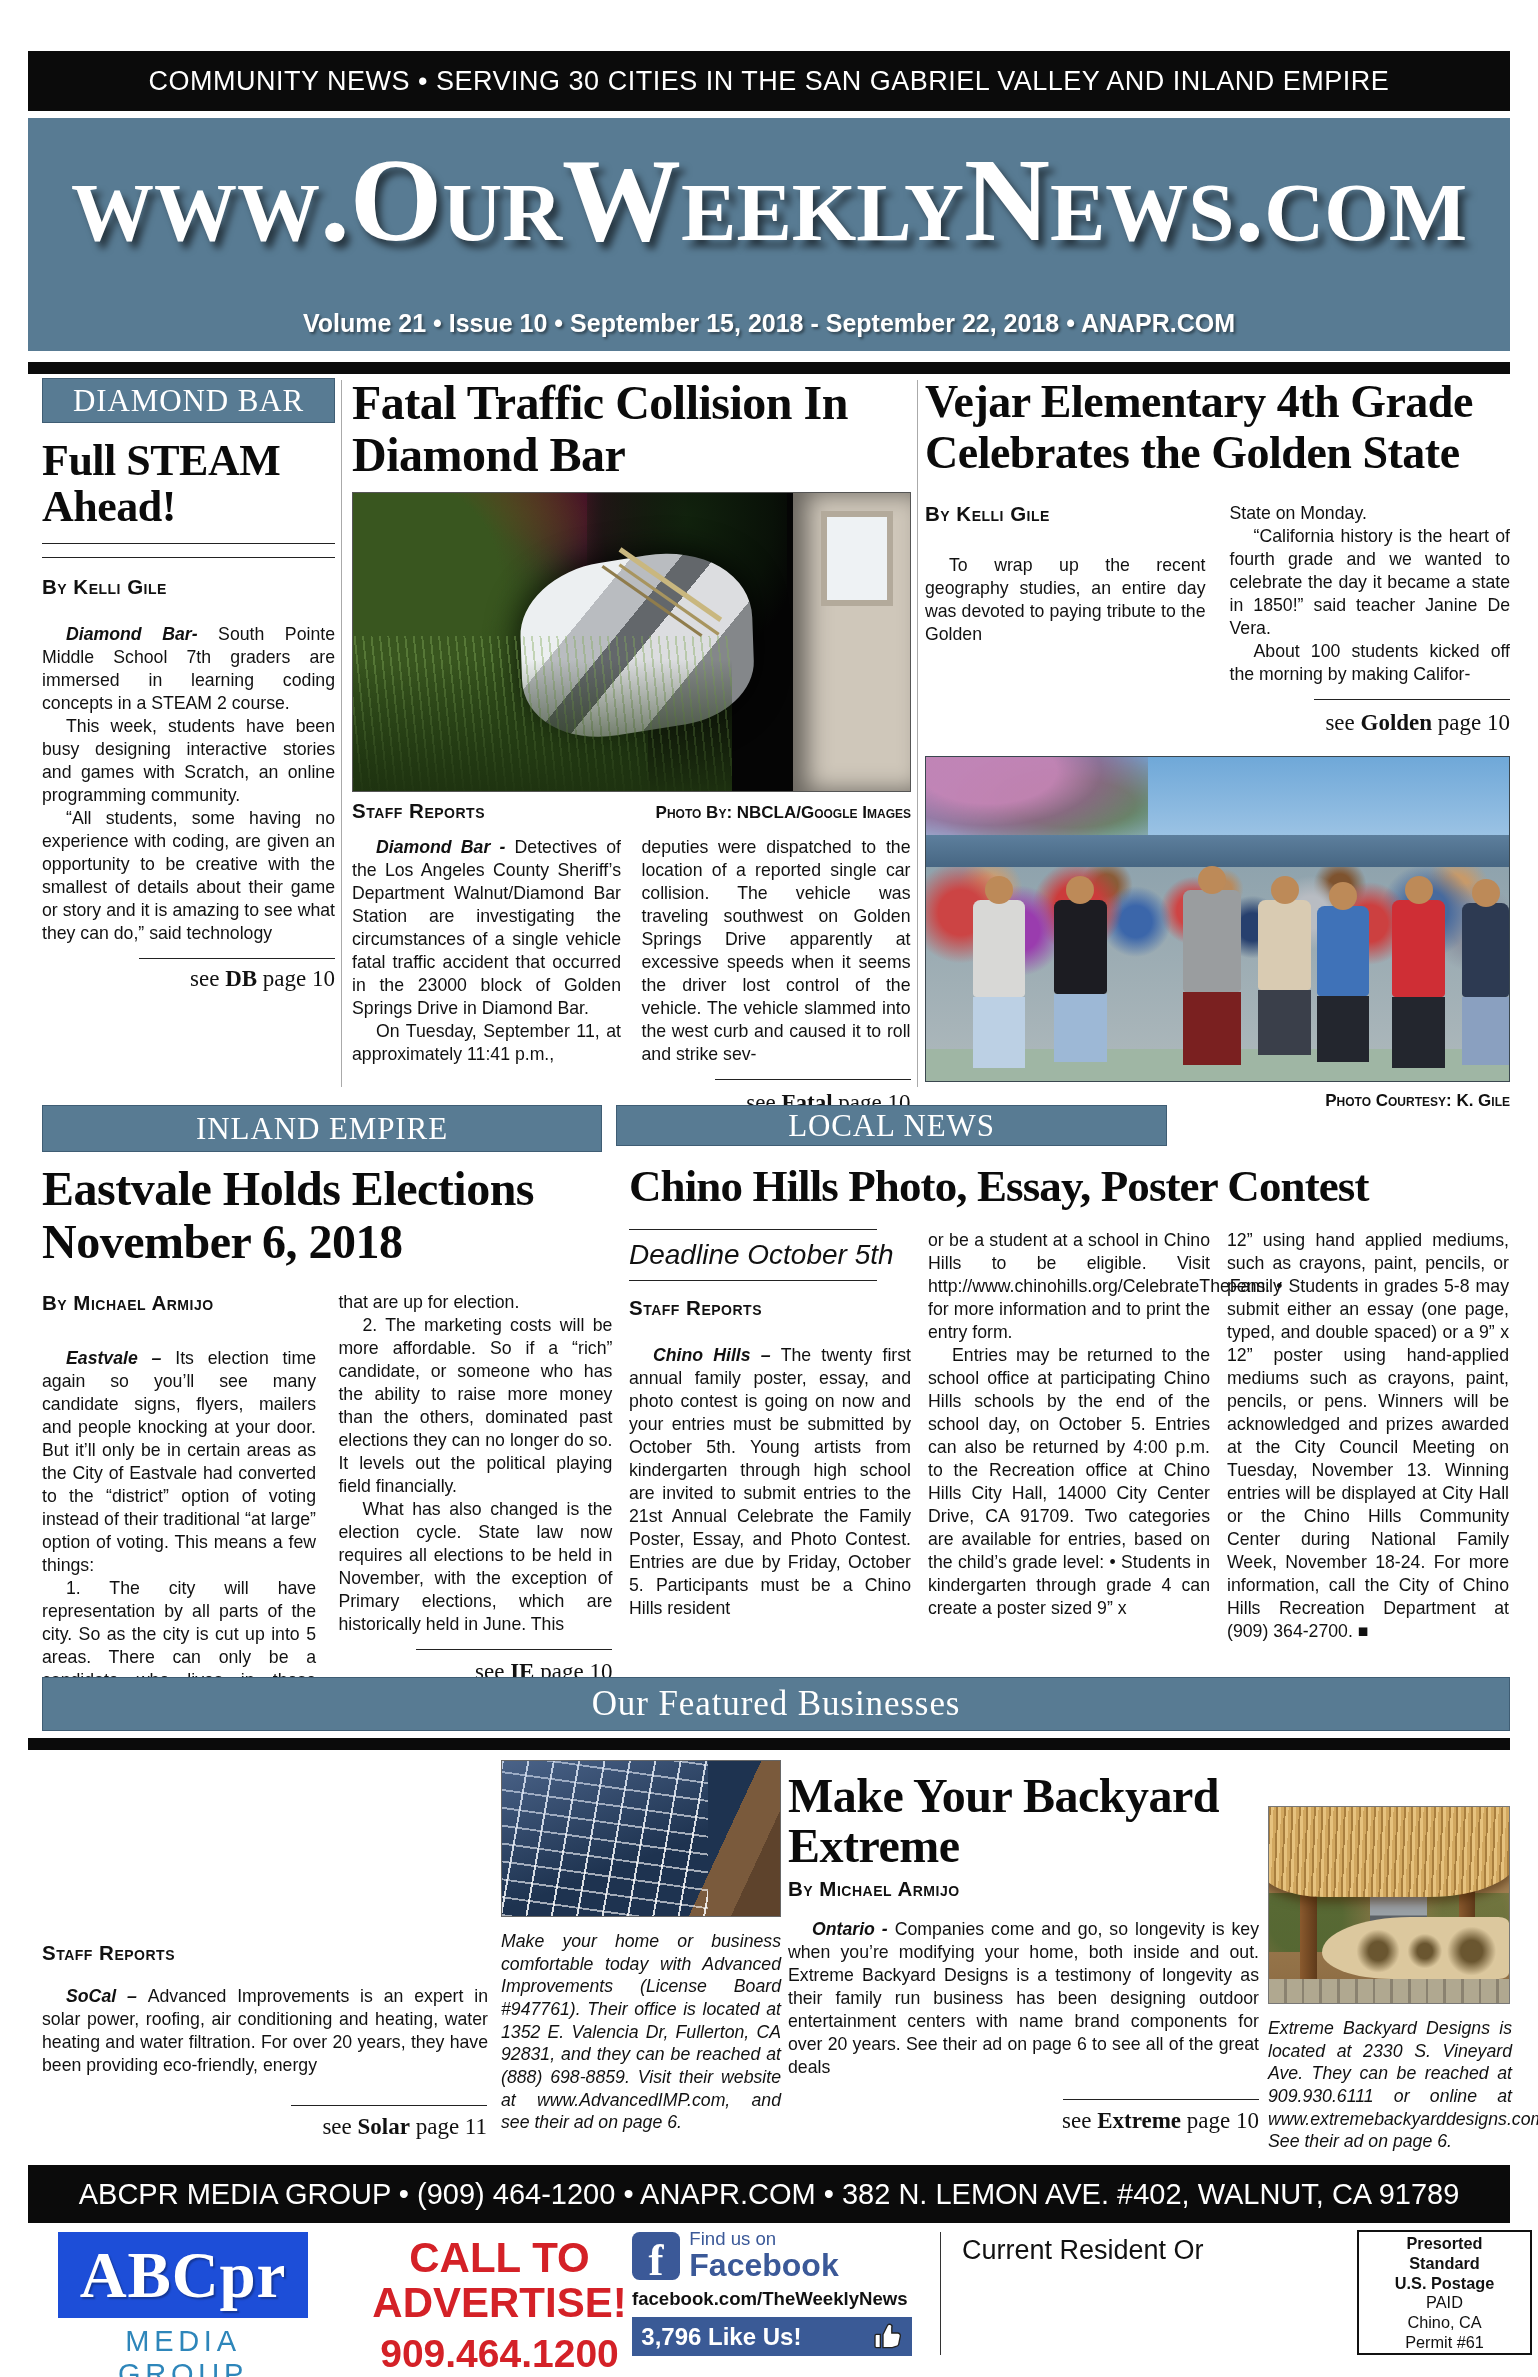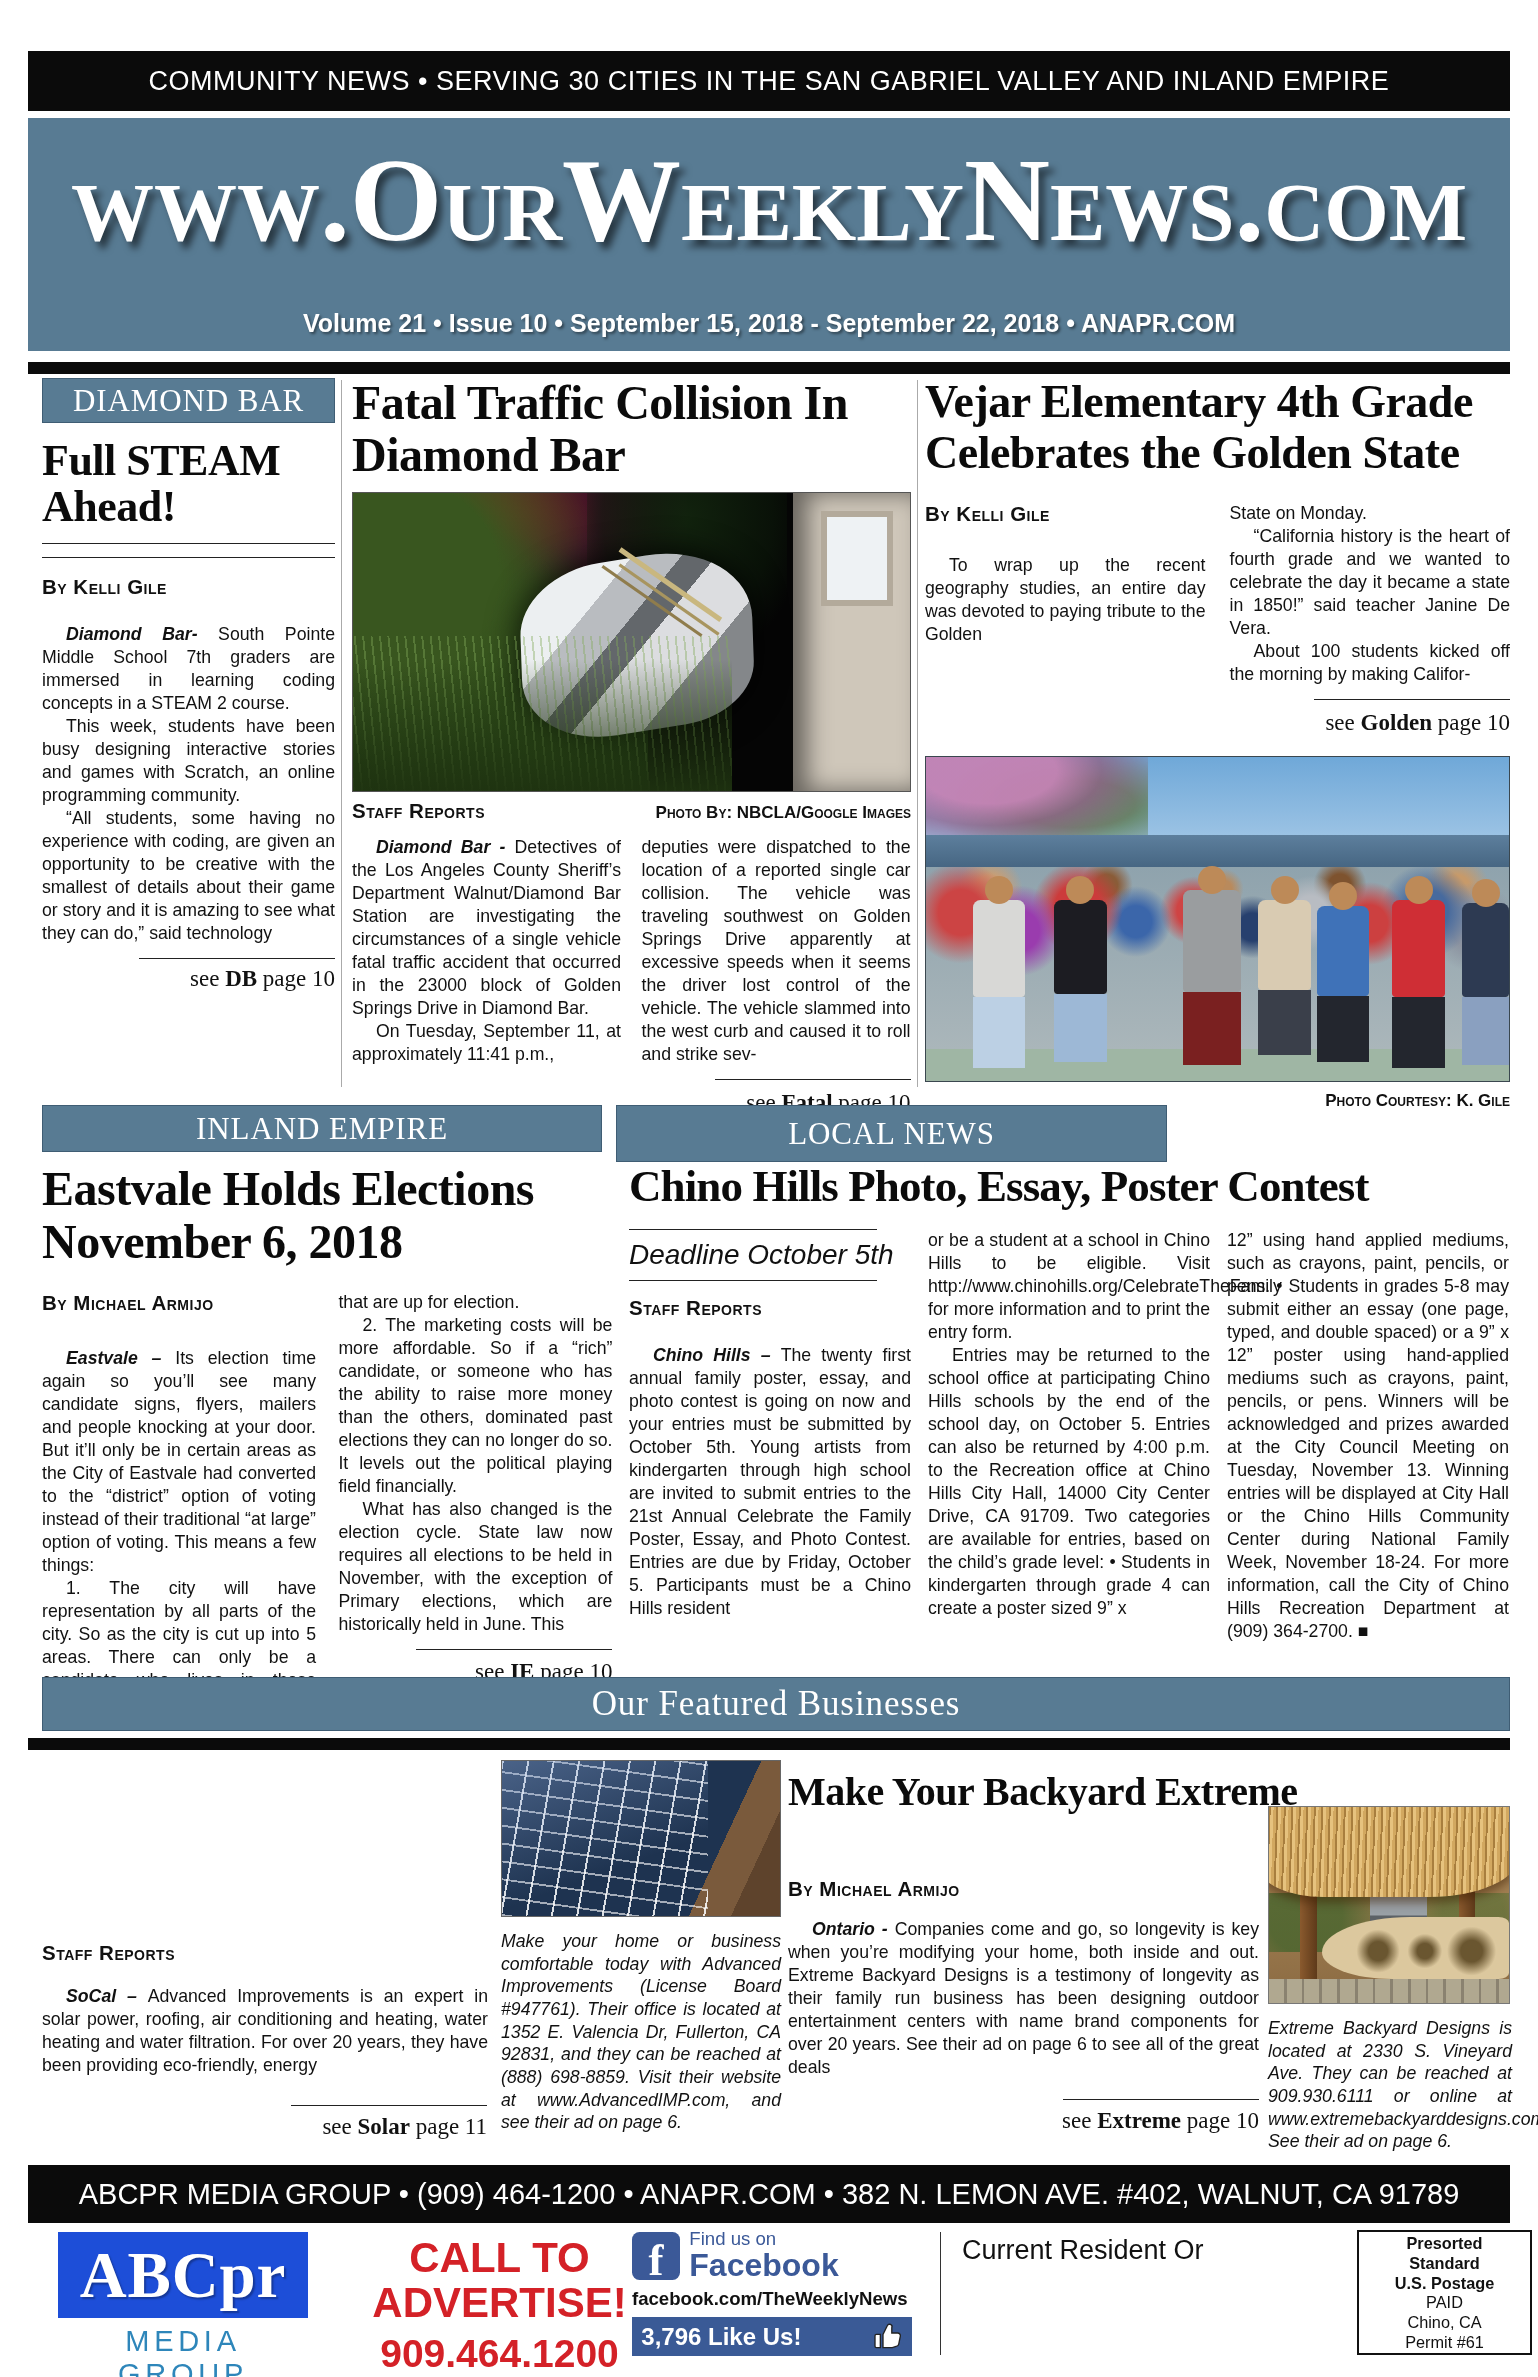--- a/index.html
+++ b/index.html
@@ -113,21 +113,21 @@
                linear-gradient(#8fa3ad, #aab6ba); }
   .kid { position:absolute; }
   .kid::before { content:""; position:absolute; left:50%; top:-24px; transform:translateX(-50%);
                  width:28px; height:28px; border-radius:50%; background:#bd8a58; }
   .kid .shirt { width:100%; height:58%; border-radius:7.5px 7.5px 3.7px 3.7px; }
   .kid .legs { width:100%; height:42%; }
   .kids-caption { text-align:right; margin-top:9.3px; }
 
   
   .ie-bar { position:absolute; left:42px; top:1105px; width:560px; height:47px; }
-  .ln-bar { position:absolute; left:616px; top:1105px; width:551px; height:57px; }
+  .ln-bar { position:absolute; left:616px; top:1105px; width:551px; height:41px; }
 
   
   .eastvale { position:absolute; left:42px; top:1163px; width:571px; }
   .ev-head { font-size:48px; line-height:1.1; }
   .ev-cols { display:flex; gap:22.4px; margin-top:22.4px; }
   .ev-cols > div { width:274px; }
   .ev-byline-wrap { margin-bottom:32px; }
 
   
   .chino { position:absolute; left:629px; top:1163px; width:881px; }
@@ -154,21 +154,21 @@
       width:74%; }
   .solar-photo::after { content:""; position:absolute; inset:0; width:74%;
       background:linear-gradient(160deg, rgba(140,170,220,.4), transparent 65%); }
   .adv-byline { position:absolute; left:0; top:183px; }
   .adv-body { position:absolute; left:0; top:227px; width:446px; }
   .adv-jump { position:absolute; left:149px; top:334px; width:296px; }
   .adv-caption { position:absolute; left:459px; top:172px; width:280px; }
 
   
   .ext { position:absolute; left:788px; top:1758px; width:722px; height:401px; }
-  .ext-head { position:absolute; left:0; top:13px; width:522px; font-size:40px; line-height:1.05; }
+  .ext-head { position:absolute; left:0; top:13px; width:522px; font-size:48px; line-height:1.05; }
   .ext-byline { position:absolute; left:0; top:119px; }
   .ext-body { position:absolute; left:0; top:160px; width:471px; }
   .ext-jump { position:absolute; left:177px; top:328px; width:294px; }
   .tiki-photo { position:absolute; left:480px; top:48px; width:242px; height:198px;
                 background:linear-gradient(#b4905e, #8a6a42); overflow:hidden; border:0.9px solid #777; }
   .tk-thatch { position:absolute; left:-4%; top:-6%; width:108%; height:52%;
                background:repeating-linear-gradient(92deg, #d2a860 0 2.8px, #a87e3e 2.8px 4.7px, #e6c27e 4.7px 7.5px);
                border-radius:0 0 35% 25% / 0 0 40% 30%; box-shadow:0 5.6px 9.3px rgba(60,30,0,.5); }
   .tk-palm { position:absolute; left:0; top:44%; width:100%; height:30%;
              background:radial-gradient(circle at 15% 40%, rgba(70,100,45,.8) 0 18%, transparent 45%),

